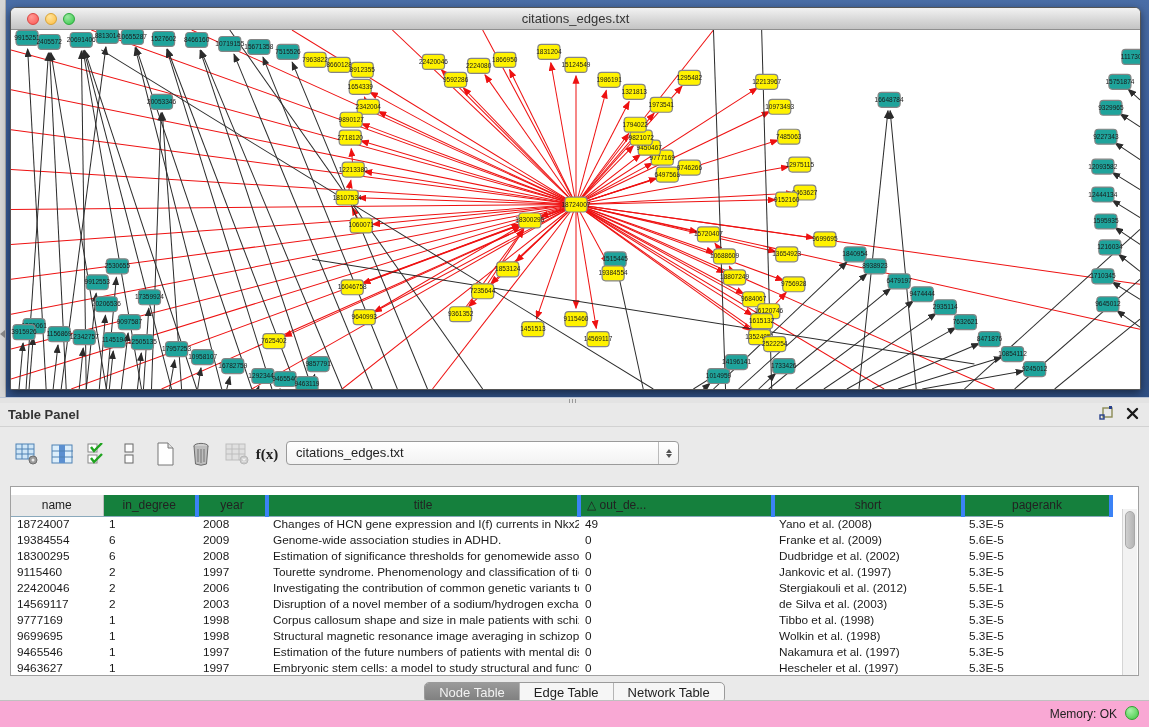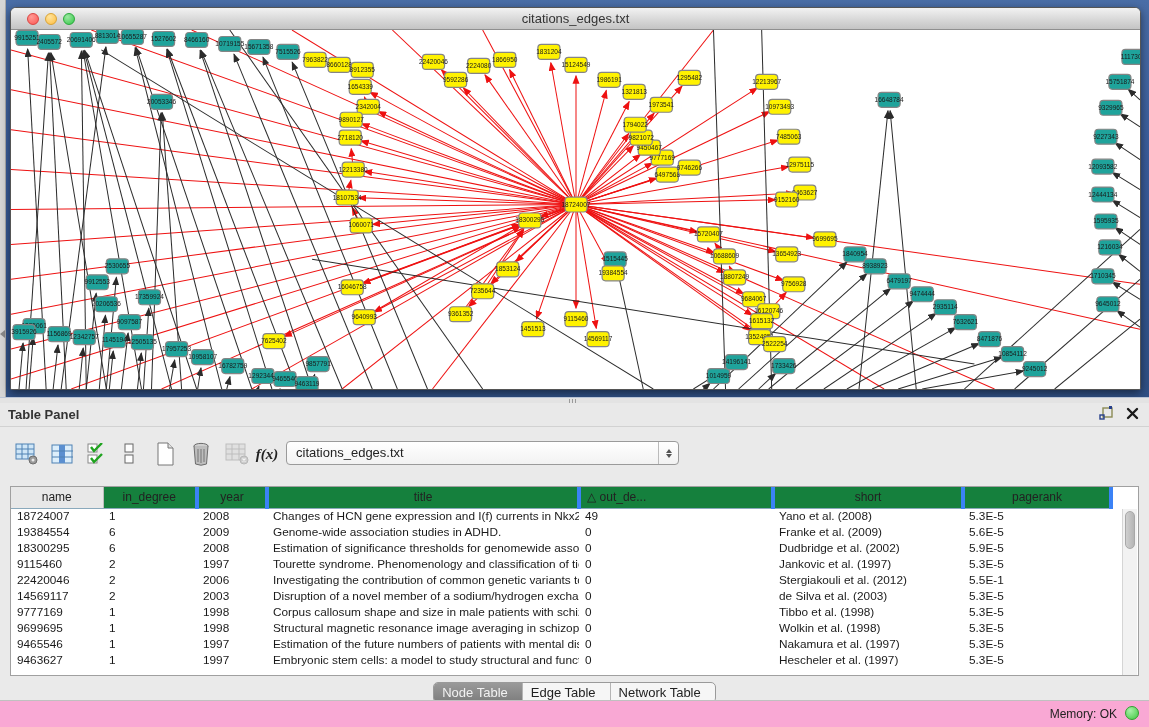--- a/index.html
+++ b/index.html
@@ -38,51 +38,51 @@
   
   .panel { position:absolute; left:0; top:403px; width:1149px; height:297px; background:#eaeaea; }
   .panel-header { position:relative; height:24px; background:#e9e9e9; border-bottom:1px solid #d2d2d2; }
   .panel-title { position:absolute; left:8px; top:4px; font-size:13px; color:#333;font-weight:bold; }
   .ph-icons { position:absolute; right:10px; top:3px; display:flex; gap:12px; align-items:center; }
   .ph-icons svg { display:block; }
 
   .toolbar { position:relative; height:56px; }
   .tool-btn { position:absolute; top:10px; width:30px; height:34px; display:flex;
     align-items:center; justify-content:center; border-radius:4px; }
-  .fx { font-family:"Liberation Serif", serif; font-style:italic; font-weight:bold;
+  .fx { font-family:"Liberation Serif", serif; font-weight:bold;
     font-size:15px; color:#222; }
   .combo { position:absolute; left:286px; top:14px; width:393px; height:24px;
     background:linear-gradient(180deg,#ffffff,#f2f2f2); border:1px solid #9a9a9a;
     border-radius:4px; font-size:13px; color:#222; line-height:22px; padding:0 26px 0 9px; }
   .combo-arrows { position:absolute; right:0; top:0; width:20px; height:22px;
     border-left:1px solid #bbb; display:flex; flex-direction:column;
     align-items:center; justify-content:center; gap:1px; }
   .ca-up { width:0;height:0;border-left:3.5px solid transparent;border-right:3.5px solid transparent;border-bottom:4px solid #555; }
   .ca-dn { width:0;height:0;border-left:3.5px solid transparent;border-right:3.5px solid transparent;border-top:4px solid #555; }
 
   .table-wrap { position:absolute; left:10px; top:83px; width:1129px; height:190px;
     background:#fff; border:1px solid #a0a0a0; overflow:hidden; }
-  table { border-collapse:collapse; table-layout:fixed; width:1100px; }
+  table { border-collapse:collapse; table-layout:fixed; width:1100px;margin-top:8px; }
   th { height:21px; font-size:12px; font-weight:normal; color:#222;
     background:#15803d; border-right:4px solid #3b82f6; border-bottom:1px solid #8aa9bc;
     overflow:hidden; white-space:nowrap; }
   th.gray { background:#e8e8e8; border-right:1px solid #bdbdbd; }
   th.sorted { text-align:left; padding-left:6px; }
   td { height:16px; font-size:11.8px; color:#1a1a1a; padding:0 6px;
     white-space:nowrap; overflow:hidden; }
   td.c5, td.c6 { text-align:left; }
   .vscroll { position:absolute; right:1px; top:22px; width:15px; height:166px;
     background:#f2f2f2; border-left:1px solid #d5d5d5; }
   .vthumb { position:absolute; left:2px; top:2px; width:10px; height:38px;
     background:linear-gradient(90deg,#cfcfcf,#b5b5b5); border-radius:5px; border:1px solid #a8a8a8; }
 
   .tabs { position:absolute; left:0; top:279px; width:100%; display:flex; justify-content:center; }
   .tab-group { display:flex; border:1px solid #9a9a9a; border-radius:5px; overflow:hidden;
     background:#f6f6f6; height:21px; }
-  .tab { padding:2px 14px 0 8px; font-size:13px; color:#222; border-right:1px solid #b5b5b5; }
+  .tab { padding:2px 14px 0 14px; font-size:13px; color:#222; border-right:1px solid #b5b5b5; }
   .tab:last-child { border-right:none; }
   .tab.sel { background:linear-gradient(180deg,#9a9a9a,#7d7d7d); color:#f2f2f2; }
 
   
   .statusbar { position:absolute; left:0; top:700px; width:1149px; height:27px;
     background:#f9a8d4; border-top:1px solid #c0c0c0; }
   .mem { position:absolute; right:32px; top:6px; font-size:12px; color:#222; }
   .mem-dot { position:absolute; right:10px; top:5px; width:14px; height:14px; border-radius:50%;
     background:radial-gradient(circle at 35% 30%,#a9f0a9,#3ec93e); border:1px solid #2f9f2f; }
 </style>

